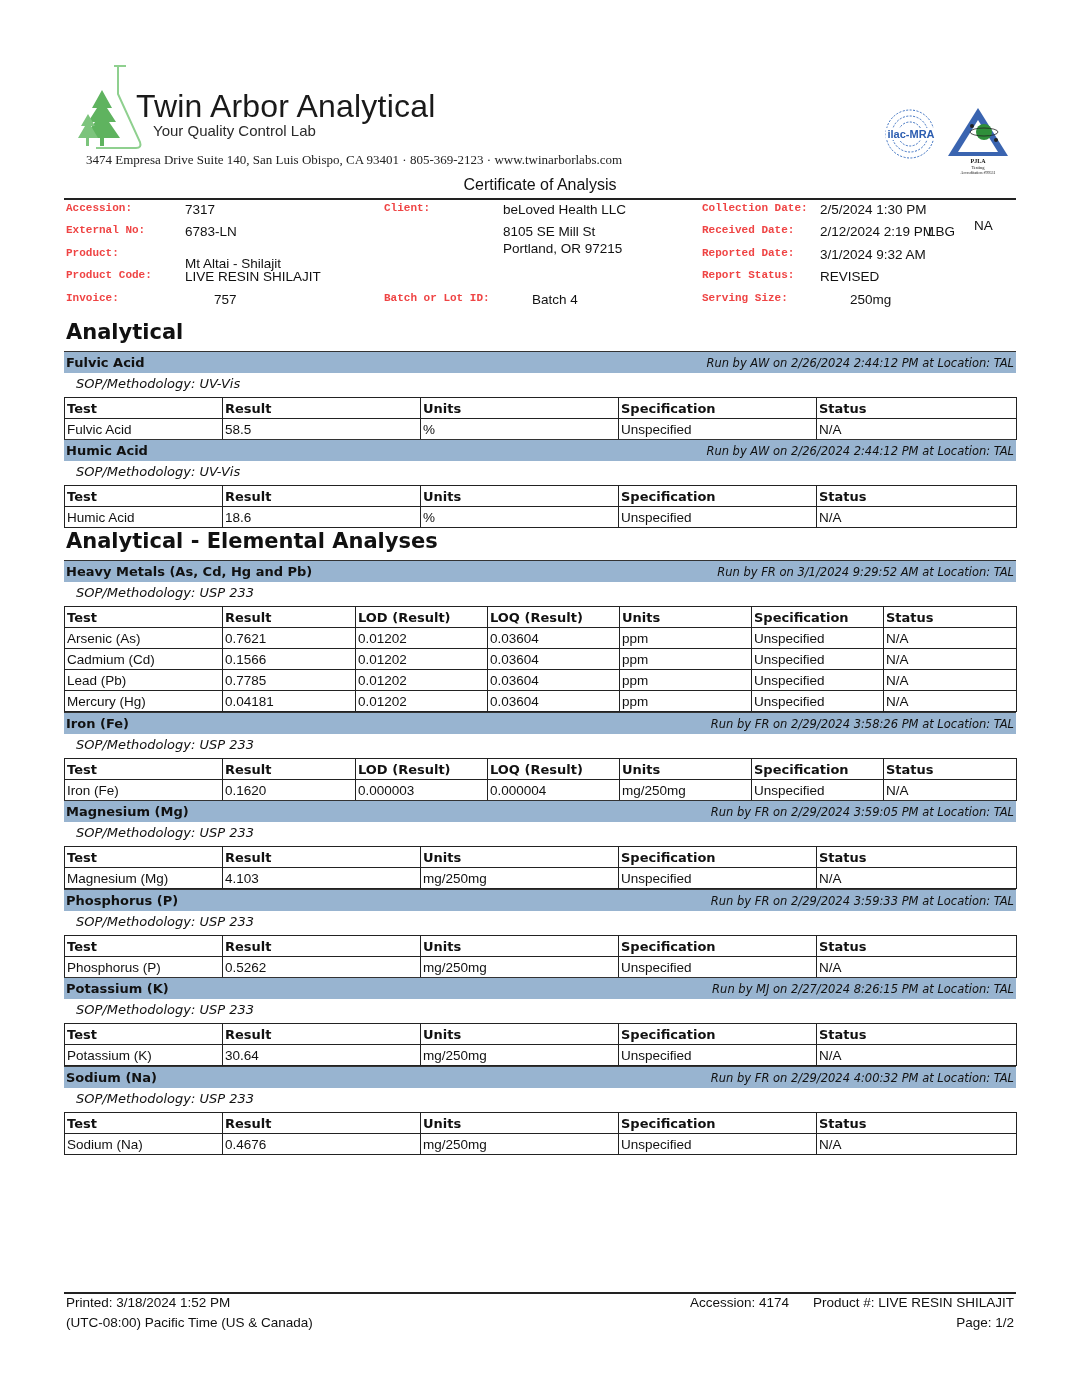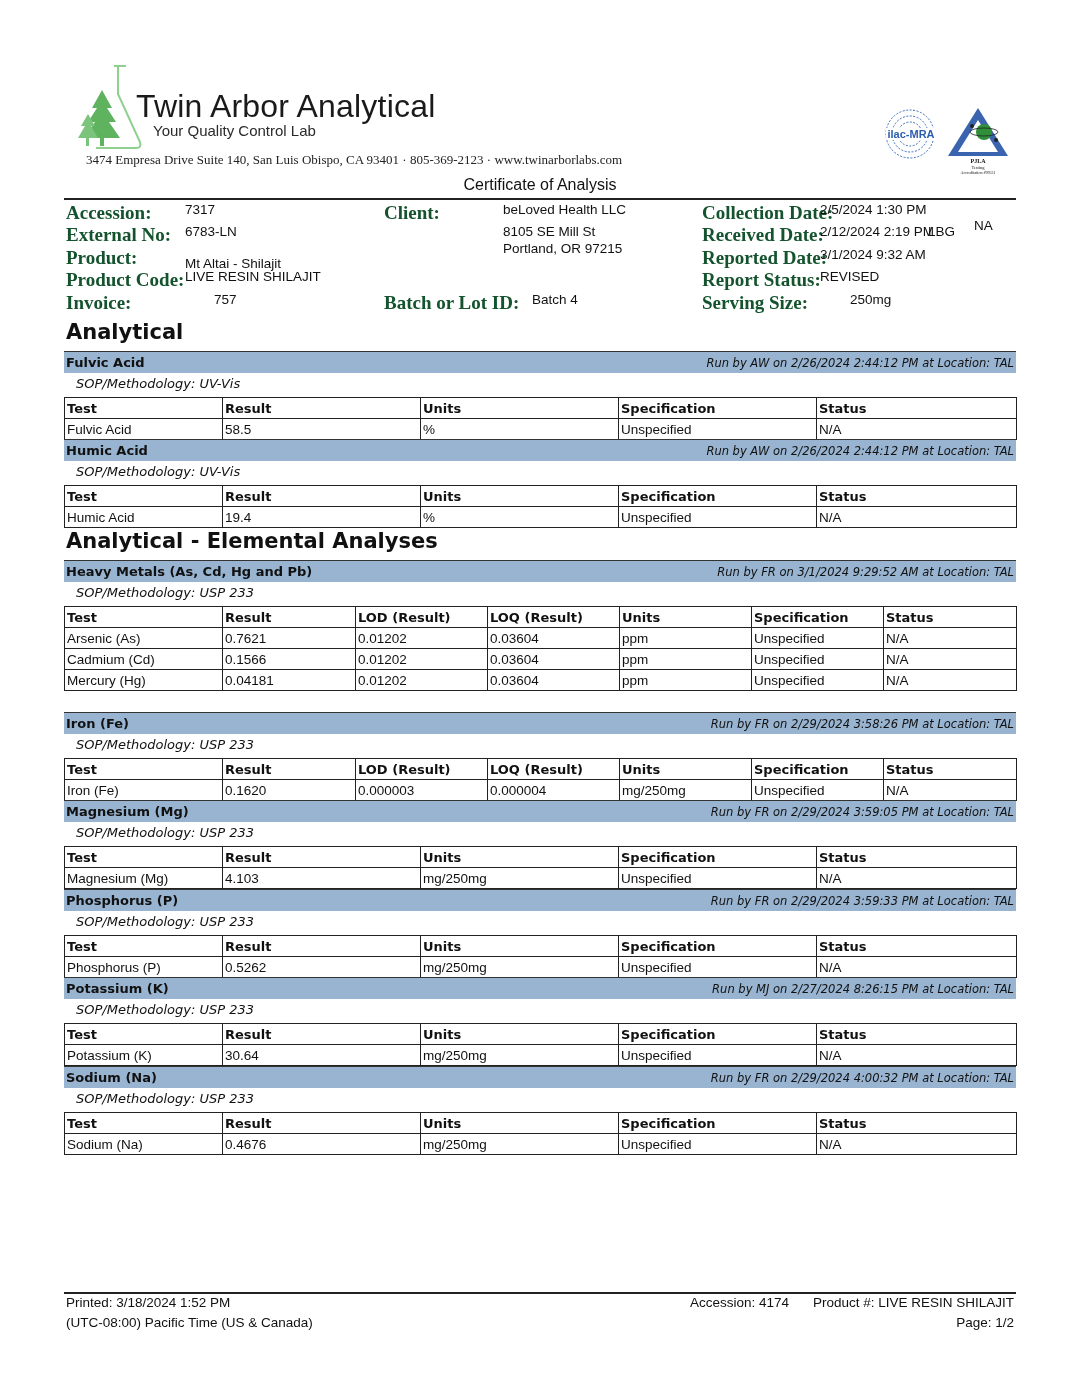--- a/index.html
+++ b/index.html
@@ -12,21 +12,21 @@
     .logo-graphic { left: 76px; top: 62px; width: 70px; height: 90px; }
     .brand-name { left: 136px; top: 88px; font-family: "Liberation Sans", sans-serif; font-size: 32px; color: #1a1a1a; letter-spacing: 0.2px; }
     .brand-tagline { left: 153px; top: 122px; font-family: "Liberation Sans", sans-serif; font-size: 15px; color: #2a2a2a; }
     .address { left: 86px; top: 152px; font-size: 13px; font-family: Liberation Serif, serif; color: #222; }
     .accred { left: 884px; top: 106px; width: 126px; height: 70px; }
 
     .doc-title { left: 0; width: 1080px; top: 176px; text-align: center; font-size: 16px; font-family: "Liberation Sans", sans-serif; color: #111; }
     .title-rule { left: 64px; width: 952px; top: 198px; height: 2px; background: #222; }
 
     
-    .info-label { font-weight: bold; font-size: 19px; font-family: Liberation Serif, serif; color: #14532d; }
+    .info-label { font-weight: bold; font-size: 11px; font-family: Liberation Mono, monospace; color: #ef4444; }
     .info-val { font-size: 13.5px; font-family: "Liberation Sans", sans-serif; color: #111; }
 
     
     .section-heading { left: 66px; font-weight: bold; font-size: 21px; font-family: "DejaVu Sans", sans-serif; color: #111; }
 
     
     .group-bar { left: 64px; width: 952px; height: 22px; background: #98b4d0; border-top: 1.5px solid #333; display: flex; justify-content: space-between; align-items: center; padding: 0 2px; }
     .group-name { font-weight: bold; font-size: 13px; font-family: "DejaVu Sans", sans-serif; color: #111; }
     .group-run { font-style: italic; font-size: 11.5px; font-family: "DejaVu Sans", sans-serif; color: #111; }
     .sop { left: 76px; font-style: italic; font-size: 13px; font-family: "DejaVu Sans", sans-serif; color: #111; }
@@ -158,21 +158,21 @@
   <tbody>
       <tr>
     <th>Test</th>
     <th>Result</th>
     <th>Units</th>
     <th>Specification</th>
     <th>Status</th>
   </tr>
   <tr>
     <td>Humic Acid</td>
-    <td>19.4</td>
+    <td>18.6</td>
     <td>%</td>
     <td>Unspecified</td>
     <td>N/A</td>
   </tr>
 </tbody>
   </table>
 
 <div class="abs section-heading" style="top:529px">Analytical - Elemental Analyses</div>
 
 <div class="abs group-bar" style="top:560px">
@@ -205,20 +205,29 @@
     <td>0.7621</td>
     <td>0.01202</td>
     <td>0.03604</td>
     <td>ppm</td>
     <td>Unspecified</td>
     <td>N/A</td>
   </tr>
   <tr>
     <td>Cadmium (Cd)</td>
     <td>0.1566</td>
+    <td>0.01202</td>
+    <td>0.03604</td>
+    <td>ppm</td>
+    <td>Unspecified</td>
+    <td>N/A</td>
+  </tr>
+  <tr>
+    <td>Lead (Pb)</td>
+    <td>0.7785</td>
     <td>0.01202</td>
     <td>0.03604</td>
     <td>ppm</td>
     <td>Unspecified</td>
     <td>N/A</td>
   </tr>
   <tr>
     <td>Mercury (Hg)</td>
     <td>0.04181</td>
     <td>0.01202</td>

